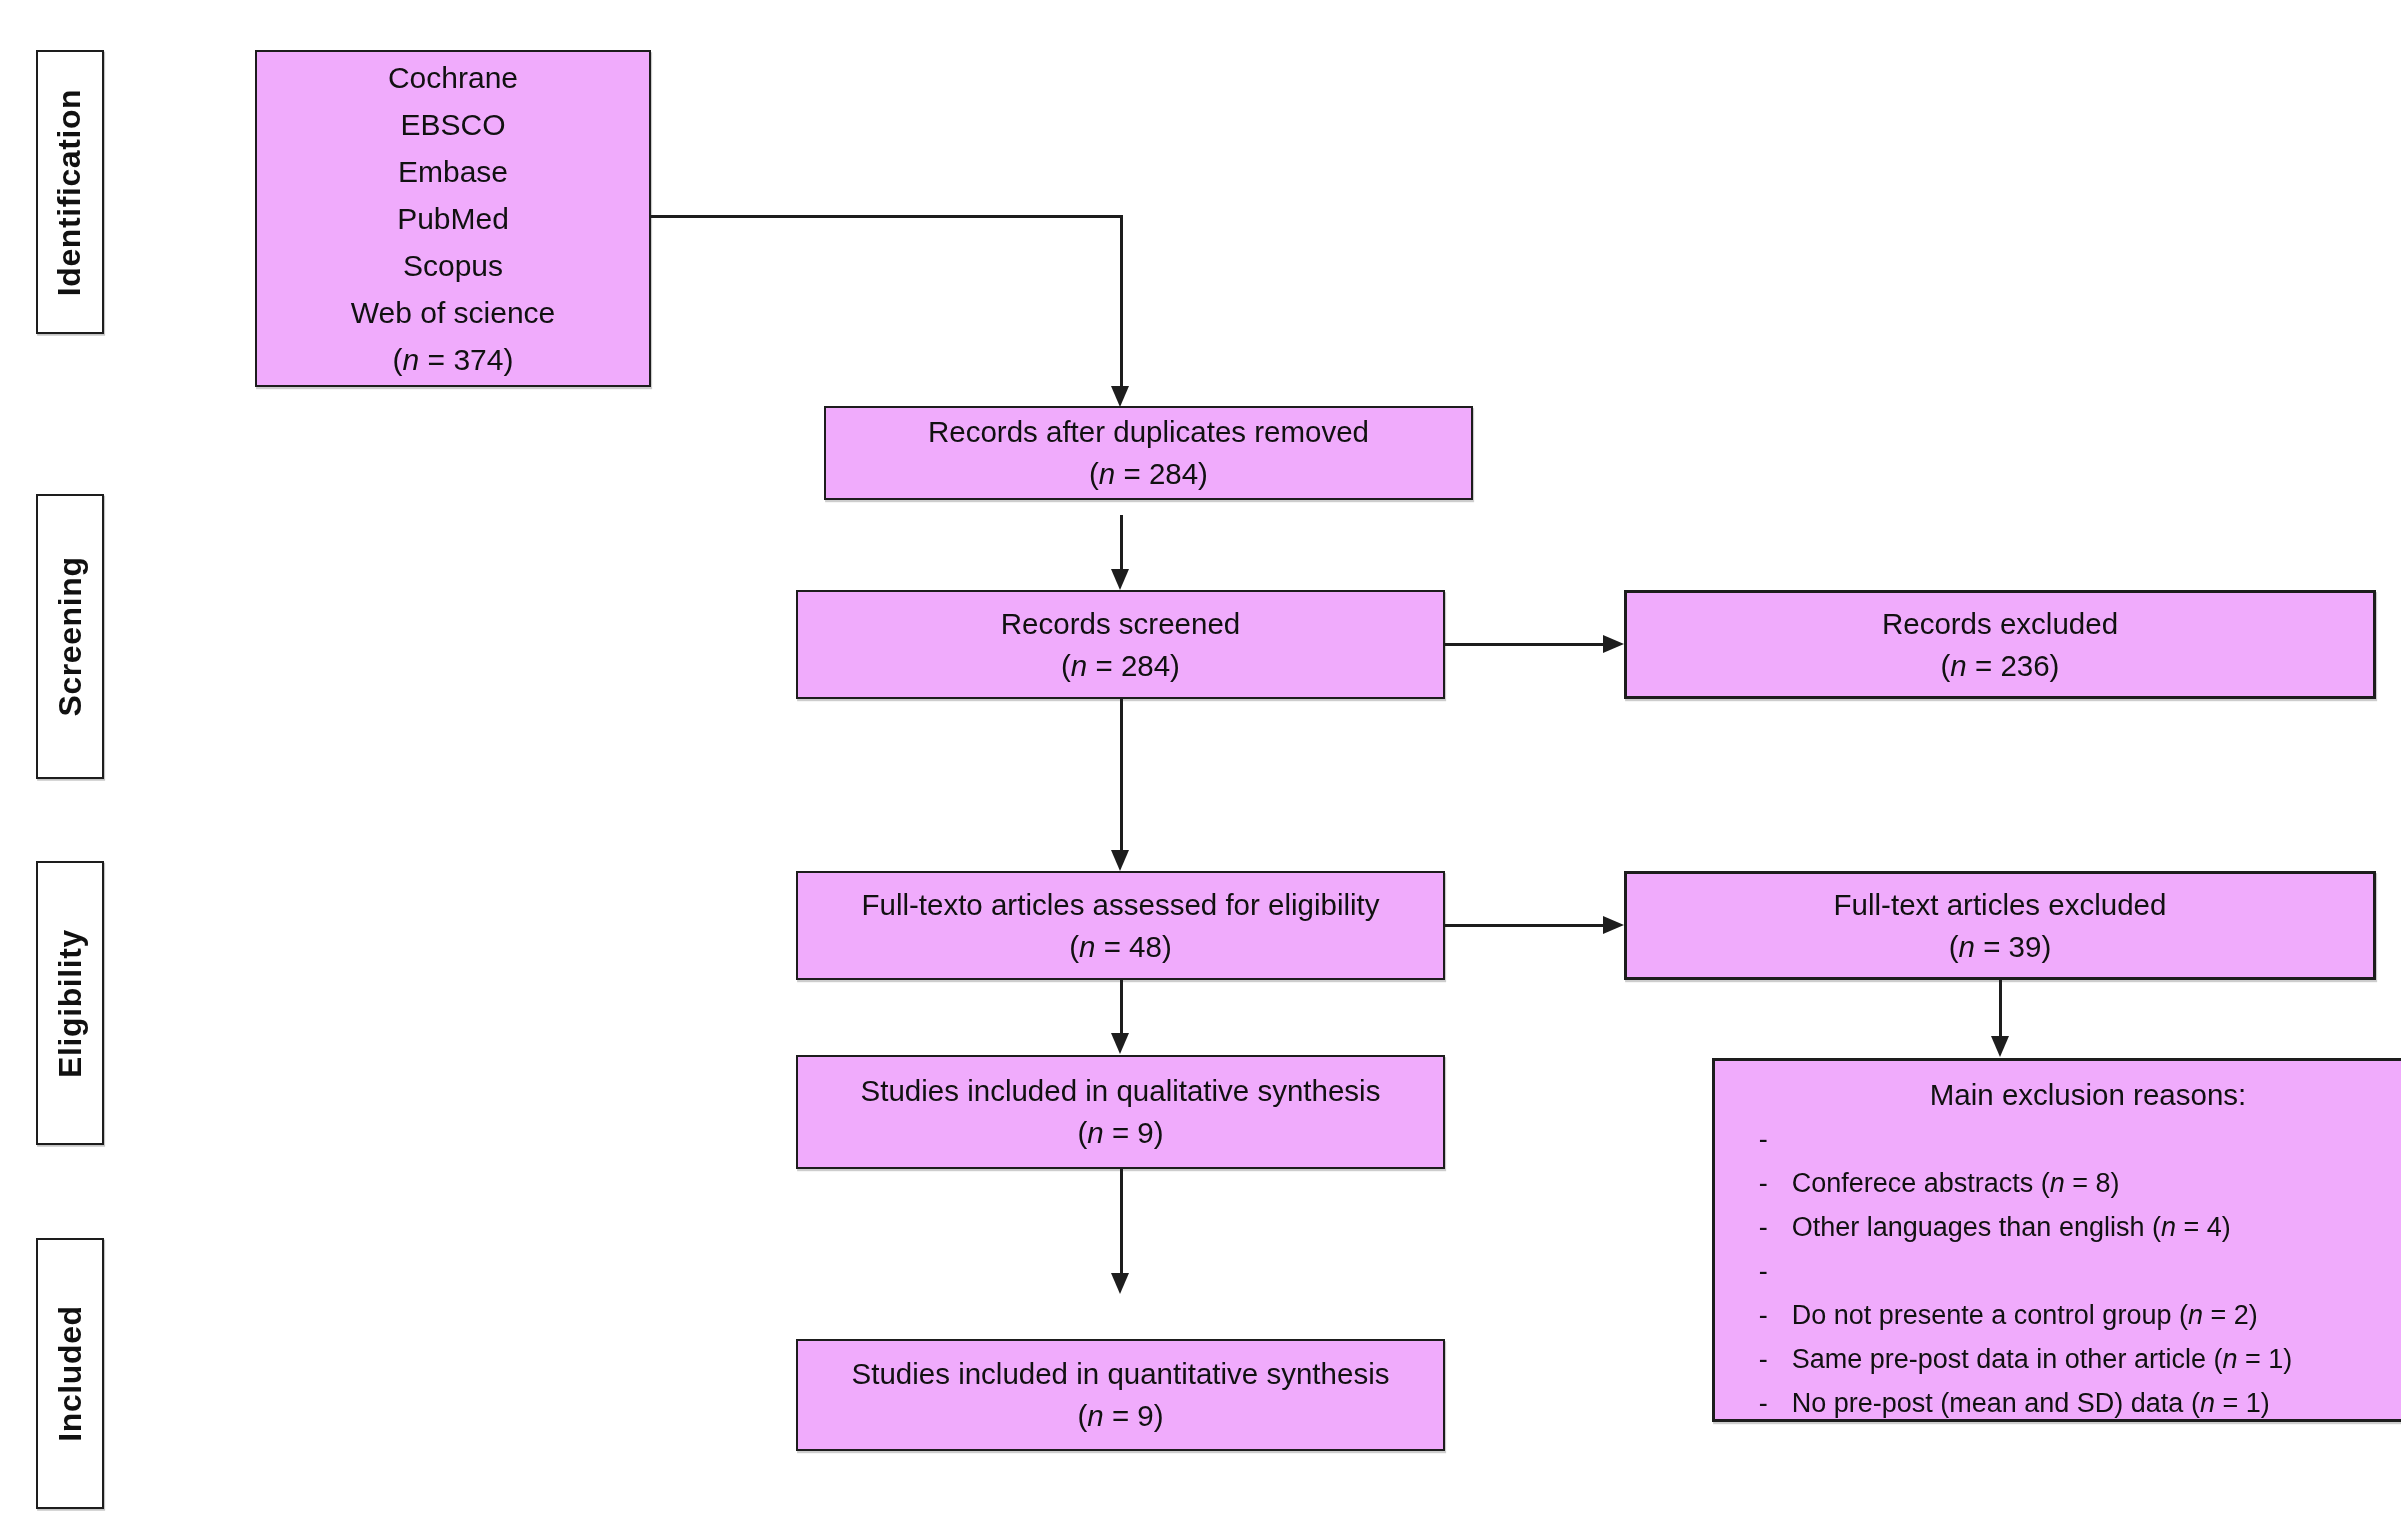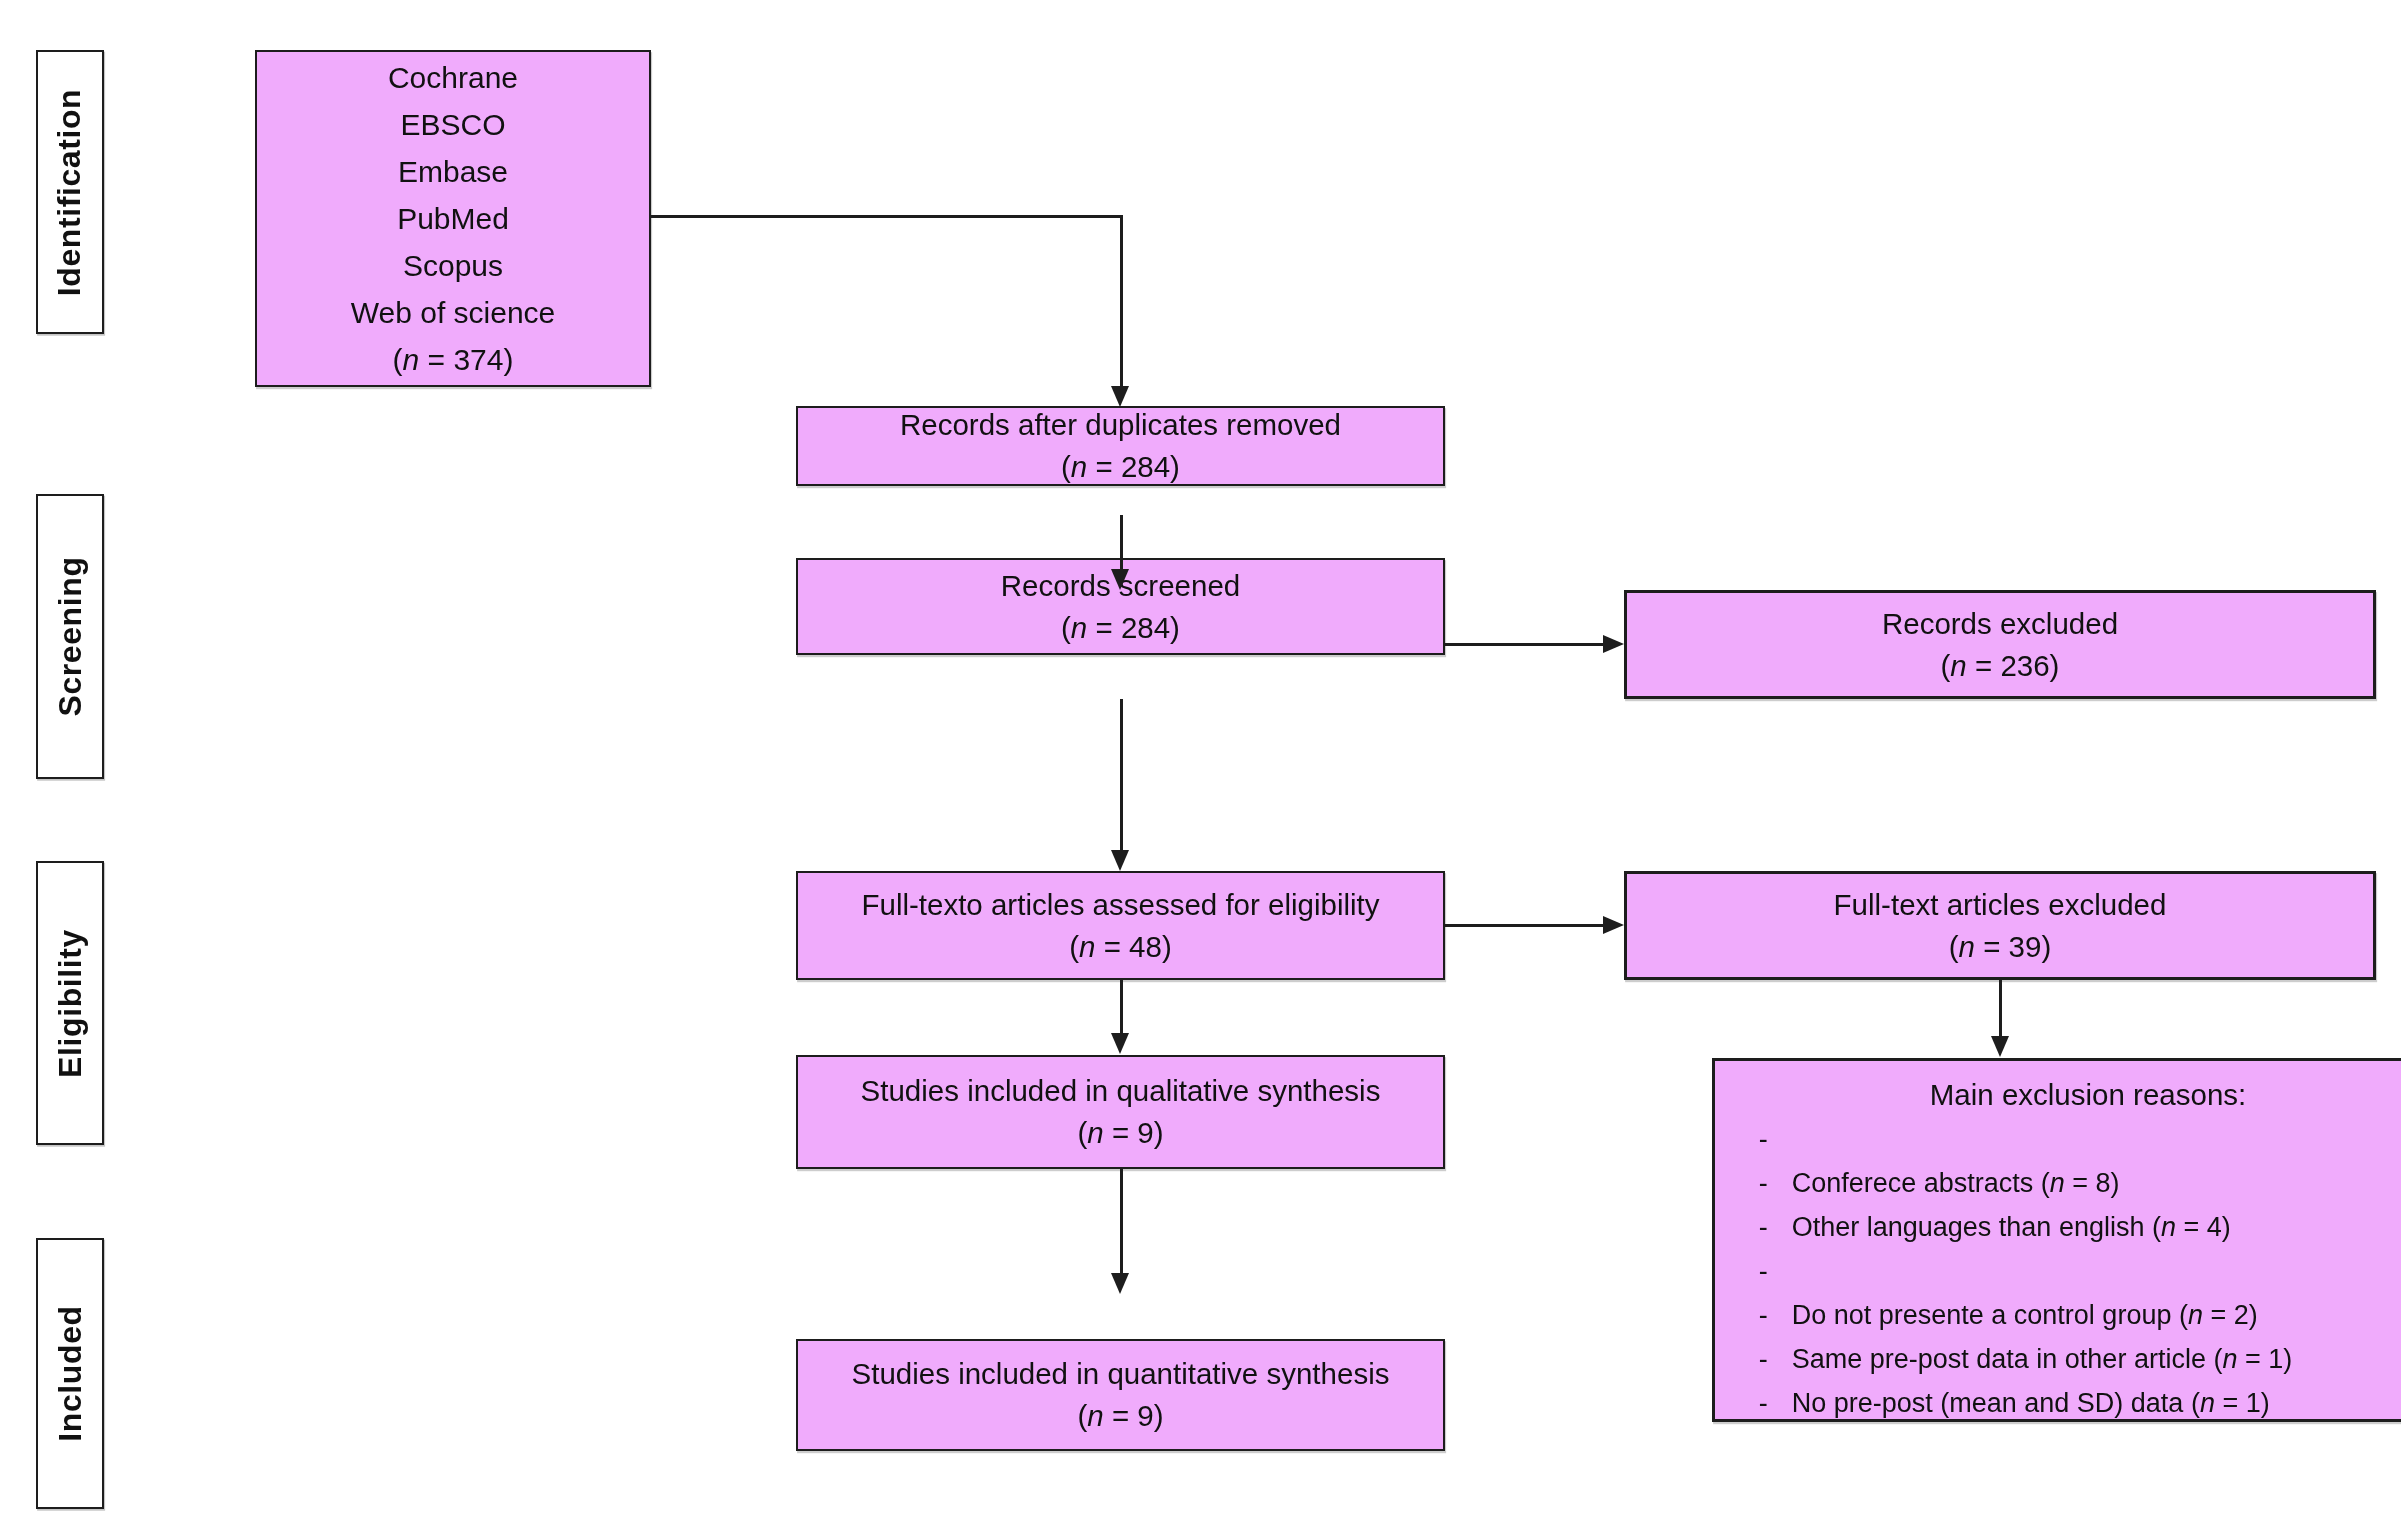--- a/index.html
+++ b/index.html
@@ -133,26 +133,26 @@
   <div class="fbox" style="left:255px;top:50px;width:396px;height:337px">
     <div class="dbline">Cochrane</div>
     <div class="dbline">EBSCO</div>
     <div class="dbline">Embase</div>
     <div class="dbline">PubMed</div>
     <div class="dbline">Scopus</div>
     <div class="dbline">Web of science</div>
     <div class="dbline">(<i>n</i> = 374)</div>
   </div>
 
-  <div class="fbox" style="left:796px;top:406px;width:649px;height:80px">
+  <div class="fbox" style="left:824px;top:406px;width:649px;height:94px">
     <div class="btitle">Records after duplicates removed</div>
     <div class="bcount">(<i>n</i> = 284)</div>
   </div>
 
-  <div class="fbox" style="left:796px;top:558px;width:649px;height:97px">
+  <div class="fbox" style="left:796px;top:590px;width:649px;height:109px">
     <div class="btitle">Records screened</div>
     <div class="bcount">(<i>n</i> = 284)</div>
   </div>
 
   <div class="fbox" style="left:796px;top:871px;width:649px;height:109px">
     <div class="btitle">Full-texto articles assessed for eligibility</div>
     <div class="bcount">(<i>n</i> = 48)</div>
   </div>
 
   <div class="fbox" style="left:796px;top:1055px;width:649px;height:114px">

